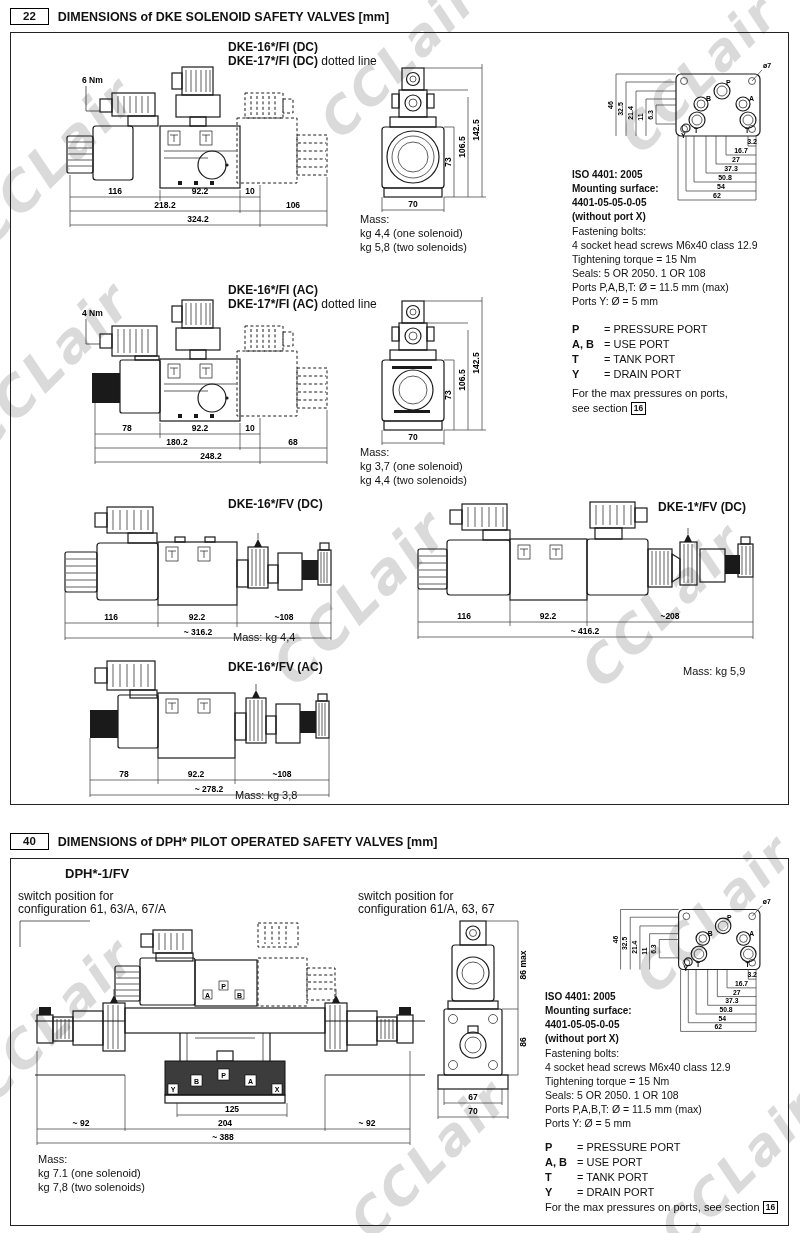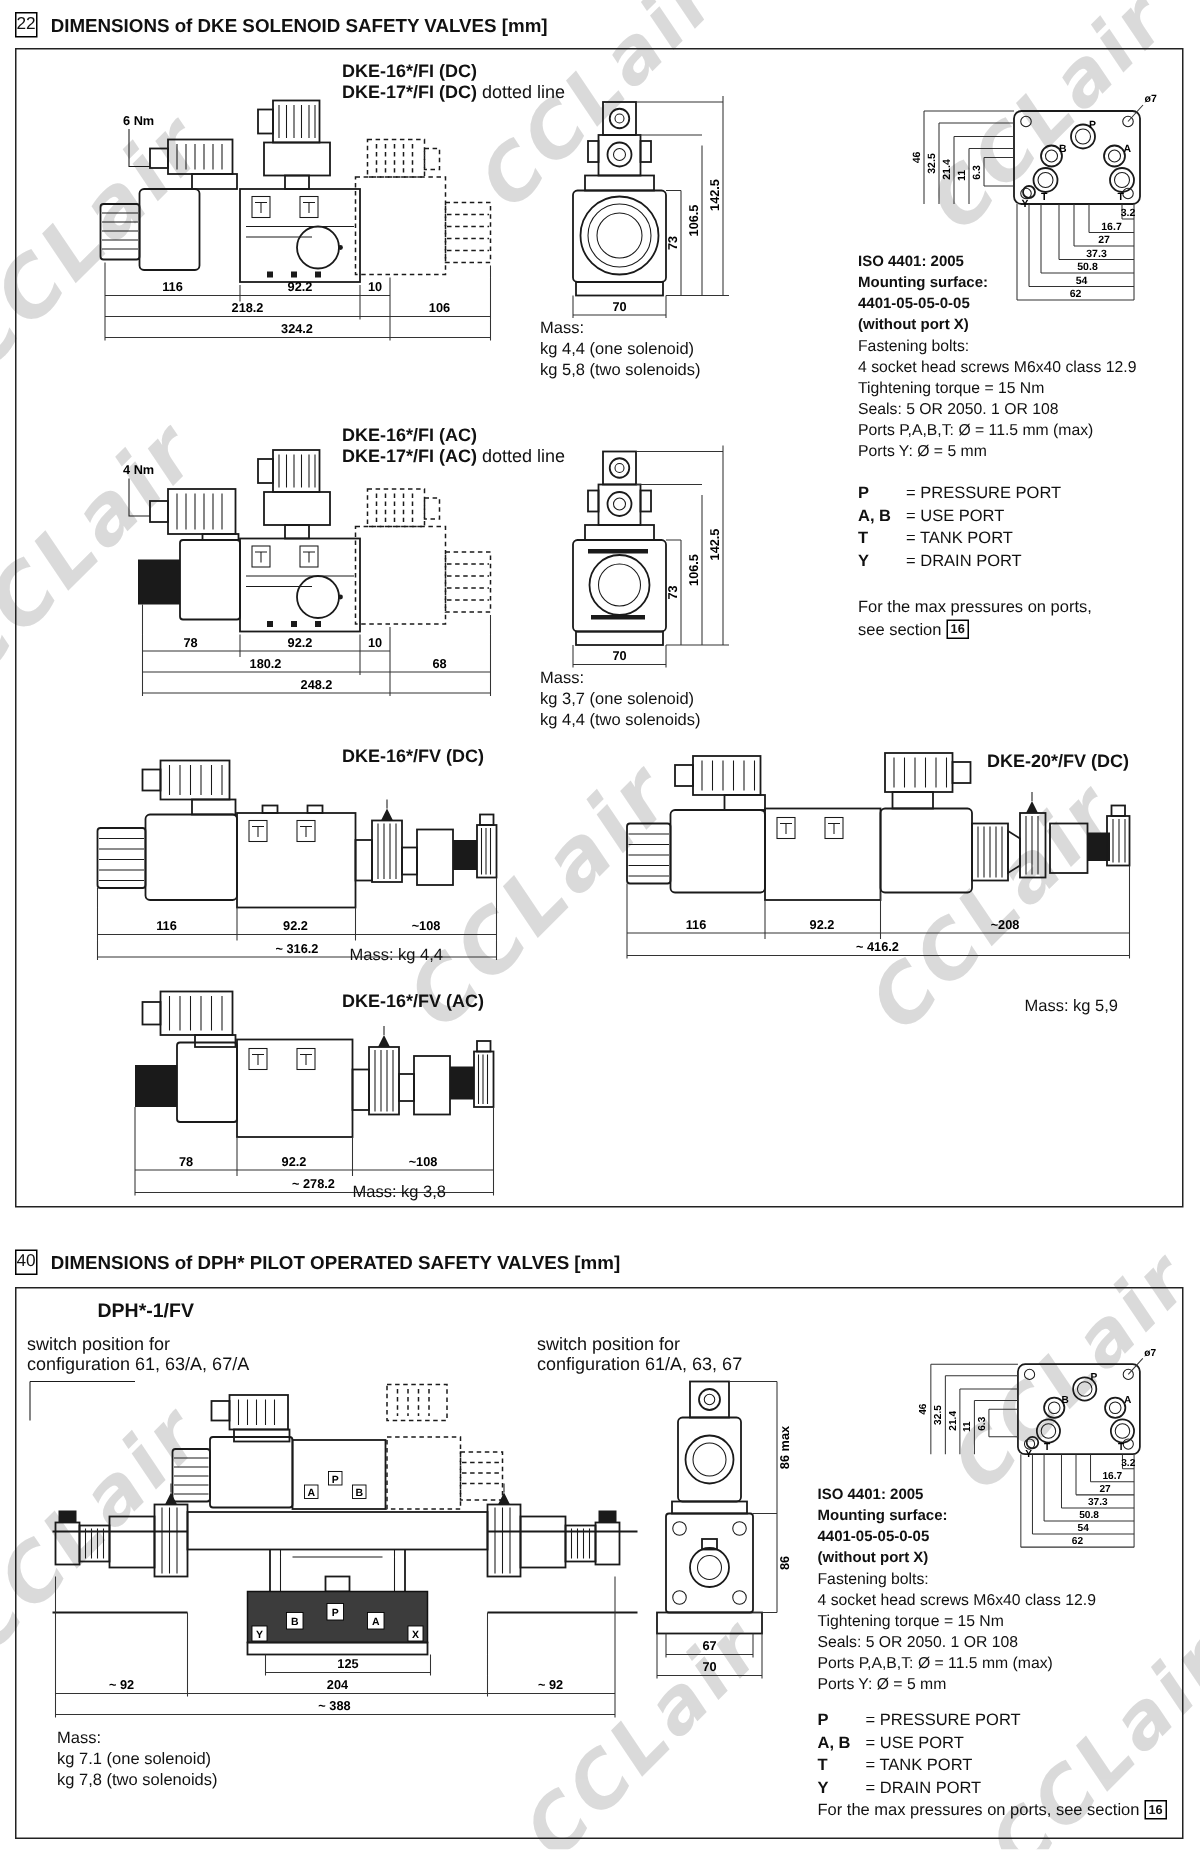--- a/index.html
+++ b/index.html
@@ -3,21 +3,21 @@
 <meta charset="utf-8">
 <style>
   html,body {margin:0; padding:0; background:#fff;}
   .page {position:relative; width:800px; height:1233px; background:#fff;
          font-family:"Liberation Sans",sans-serif; color:#111; overflow:hidden;}
   .wm {position:absolute; font-weight:bold; font-style:italic; color:#c3c3c3; opacity:.6;
        transform:rotate(-45deg); letter-spacing:3px; z-index:0;
        font-family:"DejaVu Sans",sans-serif; pointer-events:none; white-space:nowrap;}
   .abs {position:absolute; z-index:1;}
   .hdr {display:flex; align-items:center; gap:9px;}
-  .hnum {border:1.6px solid #000; font-weight:normal; font-size:11.5px; padding:0 0; line-height:15px;}
+  .hnum {border:1.6px solid #000; font-weight:bold; font-size:11.5px; padding:0 12px; line-height:15px;}
   .htitle {font-weight:bold; font-size:12.5px;}
   .frame {position:absolute; border:1.6px solid #222; z-index:1;}
   .dtitle {font-weight:bold; font-size:12px; line-height:14px; white-space:nowrap;}
   .dtitle .nrm {font-weight:normal;}
   .masse {font-size:11px; line-height:14px; white-space:nowrap;}
   .isotxt {font-size:10.5px; line-height:14px; white-space:nowrap;}
   .isotxt .b {font-weight:bold; font-size:10px;}
   .legend {font-size:11px; line-height:15px; white-space:nowrap;}
   .legend .k {display:inline-block; width:32px; font-weight:bold;}
   .refbox {display:inline-block; border:1px solid #000; font-size:8.5px; padding:0 2px;
@@ -197,21 +197,21 @@
     <div>Seals: 5 OR 2050. 1 OR 108</div>
     <div>Ports P,A,B,T:  Ø = 11.5 mm (max)</div>
     <div>Ports Y: Ø = 5 mm</div>
   </div>
 
   <div class="abs legend" style="left:572px; top:322px;">
     <div><span class="k">P</span><span>= PRESSURE PORT</span></div>
     <div><span class="k">A, B</span><span>= USE PORT</span></div>
     <div><span class="k">T</span><span>= TANK PORT</span></div>
     <div><span class="k">Y</span><span>= DRAIN PORT</span></div>
-    <div style="margin-top:16px;">For the max pressures on ports,</div>
+    <div style="margin-top:4px;">For the max pressures on ports,</div>
     <div><span>see section</span> <span class="refbox">16</span></div>
   </div>
 
   <div class="abs dtitle" style="left:228px; top:283px;">
     <div>DKE-16*/FI (AC)</div>
     <div><span>DKE-17*/FI (AC)</span><span class="nrm"> dotted line</span></div>
   </div>
 
   <svg class="abs" style="left:40px; top:288px;" width="300" height="180" viewBox="0 0 300 180">
     <text class="dt" x="42" y="28">4 Nm</text>
@@ -313,21 +313,21 @@
     <rect class="o" x="285" y="38" width="9" height="7"></rect>
     <path class="dm" d="M30,87 V135 M123,100 V122 M202,100 V122 M296,80 V135"></path>
     <path class="dm" d="M30,118 H296 M30,133 H296"></path>
     <text class="dt" x="76" y="115" text-anchor="middle">116</text>
     <text class="dt" x="162" y="115" text-anchor="middle">92.2</text>
     <text class="dt" x="249" y="115" text-anchor="middle">~108</text>
     <text class="dt" x="163" y="130" text-anchor="middle">~ 316.2</text>
   </svg>
   <div class="abs masse" style="left:233px; top:630px;">Mass: kg 4,4</div>
 
-  <div class="abs dtitle" style="left:658px; top:500px;">DKE-20*/FV (DC)</div>
+  <div class="abs dtitle" style="left:658px; top:500px;">DKE-1*/FV (DC)</div>
   <svg class="abs" style="left:405px; top:497px;" width="385" height="150" viewBox="0 0 385 150">
     <rect class="o" x="57" y="7" width="45" height="26"></rect>
     <path class="th" d="M63,10 V30 M70,10 V30 M77,10 V30 M84,10 V30 M91,10 V30 M98,10 V30"></path>
     <rect class="o" x="45" y="13" width="12" height="14"></rect>
     <rect class="o" x="78" y="33" width="27" height="10"></rect>
     <rect class="o" x="185" y="5" width="45" height="26"></rect>
     <path class="th" d="M191,8 V28 M198,8 V28 M205,8 V28 M212,8 V28 M219,8 V28 M226,8 V28"></path>
     <rect class="o" x="230" y="11" width="12" height="14"></rect>
     <rect class="o" x="190" y="31" width="27" height="11"></rect>
     <rect class="o" x="13" y="52" width="29" height="40" rx="2"></rect>

